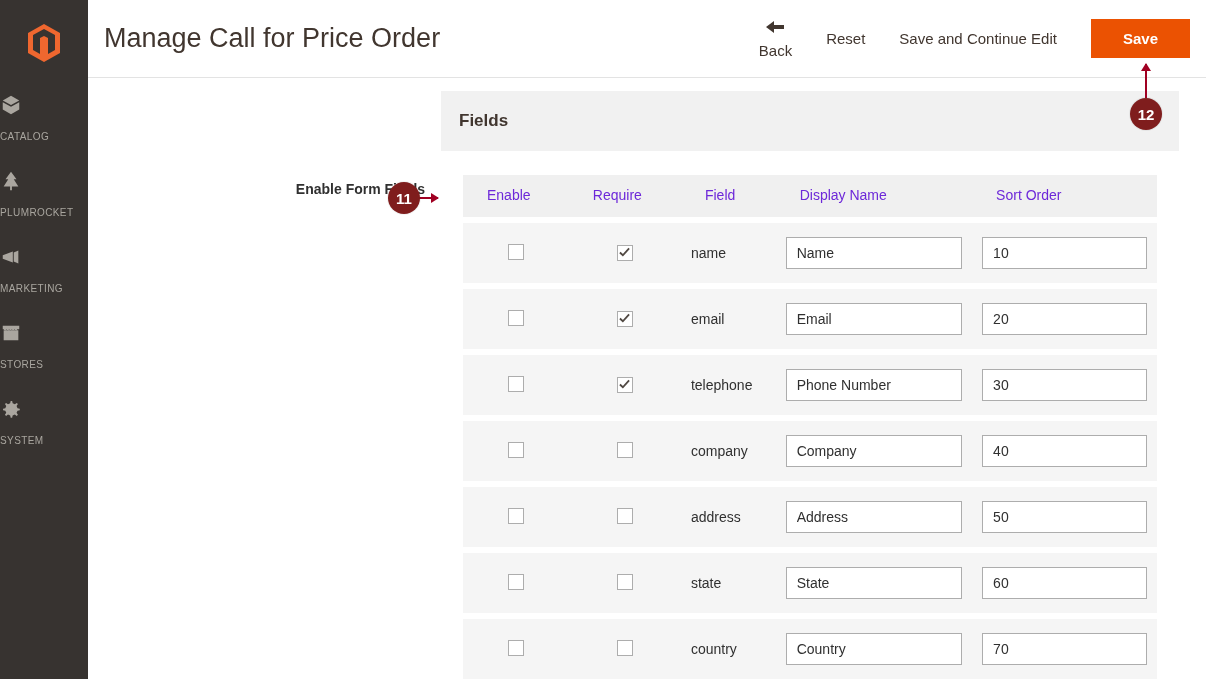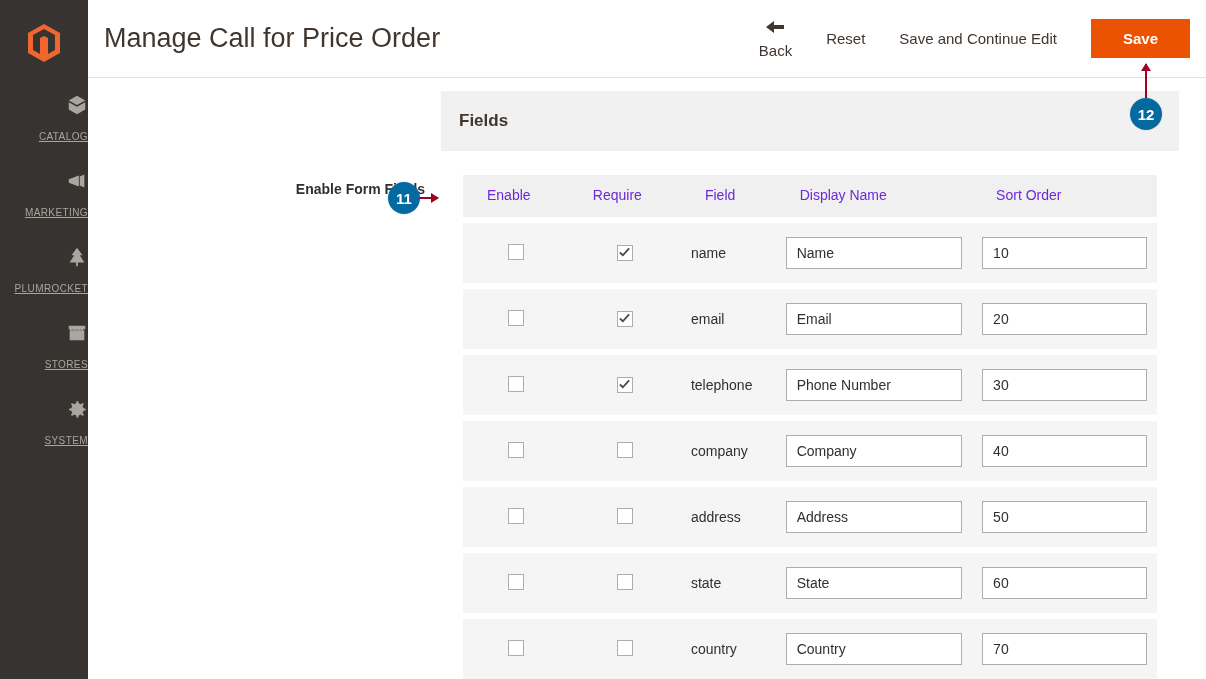--- a/index.html
+++ b/index.html
@@ -7,21 +7,21 @@
   body { position: relative; overflow: hidden; }
 
   
   .sidebar {
     position: absolute; left: 0; top: 0; width: 88px; height: 100%;
     background: #373330; color: #aaa69f;
     display: flex; flex-direction: column; align-items: center;
     padding-top: 10px;
   }
   .logo-wrap { width: 100%; display: flex; justify-content: center; padding: 14px 0 20px; }
-  .sidebar-item { width: 100%; text-align: right; padding: 12px 0 14px; cursor: pointer; text-decoration: underline; }
+  .sidebar-item { width: 100%; text-align: left; padding: 12px 0 14px; cursor: pointer; }
   .sidebar-item .icon { display: block; margin: 0 auto 6px; }
   .sidebar-item .label { font-size: 10px; letter-spacing: 0.4px; color: #a9a69f; }
 
   
   .header {
     position: absolute; left: 88px; top: 0; right: 0; height: 78px;
     border-bottom: 1px solid #e3e3e3;
     display: flex; align-items: center; justify-content: space-between;
     padding: 0 16px 0 16px;
   }
@@ -78,21 +78,21 @@
   
   .col-enable { width: 56px; text-align: center; }
   .col-require { width: 60px; text-align: center; }
   .col-field  { width: 82px; }
   .col-dname  { width: 170px; }
   .col-sort   { width: 160px; }
 
   
   .badge {
     position: absolute; width: 32px; height: 32px; border-radius: 50%;
-    background: #0369a1; color: #fff; font-weight: 700; font-size: 15px;
+    background: #7f1d1d; color: #fff; font-weight: 700; font-size: 15px;
     display: flex; align-items: center; justify-content: center;
     box-shadow: 0 0 0 1px rgba(0,0,0,0.05);
     z-index: 50;
   }
   .arrow-h { position: absolute; height: 2px; background: #a00022; z-index: 49; }
   .arrow-h::after {
     content: ""; position: absolute; right: -1px; top: -4px;
     border-left: 8px solid #a00022; border-top: 5px solid transparent; border-bottom: 5px solid transparent;
   }
   .arrow-v { position: absolute; width: 2px; background: #a00022; z-index: 49; }
@@ -116,33 +116,33 @@
       <svg width="22" height="22" viewBox="0 0 24 24" fill="#aaa69f">
           <path d="M12 2 L21 7 L12 12 L3 7 Z M3 9 L12 14 L12 22 L3 17 Z M21 9 L21 17 L12 22 L12 14 Z"></path>
         </svg>
     </span>
     <span class="label">CATALOG</span>
   </div>
 
   <div class="sidebar-item">
     <span class="icon">
       <svg width="22" height="22" viewBox="0 0 24 24" fill="#aaa69f">
+          <path d="M12 2 L18 10 L15 10 L20 18 L4 18 L9 10 L6 10 Z M11 18 L13 18 L13 22 L11 22 Z"></path>
+        </svg>
+    </span>
+    <span class="label">PLUMROCKET</span>
+  </div>
+
+  <div class="sidebar-item">
+    <span class="icon">
+      <svg width="22" height="22" viewBox="0 0 24 24" fill="#aaa69f">
           <path d="M3 10 L14 6 L14 18 L3 14 Z M15 7 L20 5 L20 19 L15 17 Z"></path>
         </svg>
     </span>
     <span class="label">MARKETING</span>
-  </div>
-
-  <div class="sidebar-item">
-    <span class="icon">
-      <svg width="22" height="22" viewBox="0 0 24 24" fill="#aaa69f">
-          <path d="M12 2 L18 10 L15 10 L20 18 L4 18 L9 10 L6 10 Z M11 18 L13 18 L13 22 L11 22 Z"></path>
-        </svg>
-    </span>
-    <span class="label">PLUMROCKET</span>
   </div>
 
   <div class="sidebar-item">
     <span class="icon">
       <svg width="22" height="22" viewBox="0 0 24 24" fill="#aaa69f">
           <path d="M3 4 L21 4 L21 8 L3 8 Z M4 9 L20 9 L20 20 L4 20 Z M4 8 Q5 11 7 8 Q8 11 10 8 Q11 11 13 8 Q14 11 16 8 Q17 11 19 8"></path>
         </svg>
     </span>
     <span class="label">STORES</span>
   </div>

